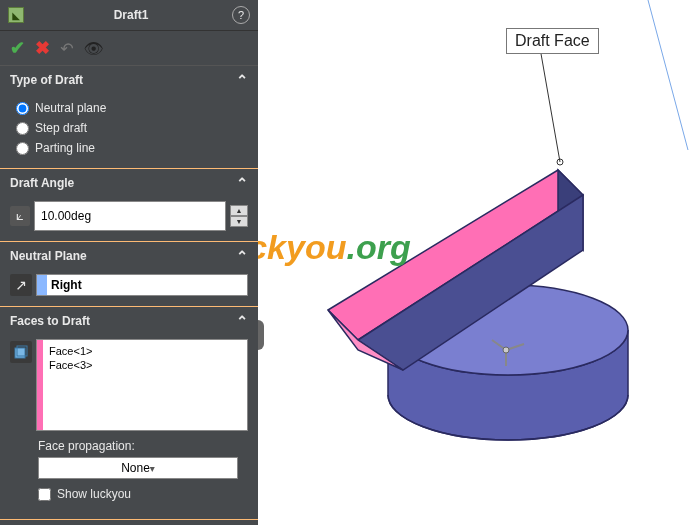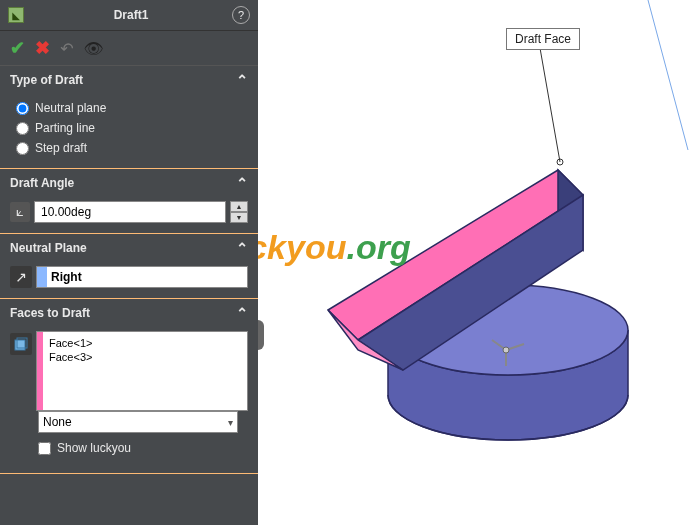--- a/index.html
+++ b/index.html
@@ -21,51 +21,51 @@
   .section { border-bottom: 1px solid #fdba74; }
   .section-header { display: flex; align-items: center; justify-content: space-between; padding: 6px 10px; font-weight: bold; cursor: pointer; }
   .section-header .chev { font-size: 14px; }
   .section-body { padding: 4px 10px 10px 10px; }
   
   .radio-row { display: flex; align-items: center; gap: 6px; padding: 3px 0 3px 6px; cursor: pointer; }
   .radio-row input[type="radio"] { cursor: pointer; }
   
   .angle-row { display: flex; align-items: center; gap: 4px; }
   .angle-icon { width: 20px; height: 20px; background: #555; display: flex; align-items: center; justify-content: center; font-size: 13px; border-radius: 2px; }
-  .angle-input { flex: 1; height: 22px; background: #fff; color: #000; border: 1px solid #888; padding: 0 6px; font-size: 12px; }
+  .angle-input { flex: 1; height: 30px; background: #fff; color: #000; border: 1px solid #888; padding: 0 6px; font-size: 12px; }
   .spinner { width: 18px; display: flex; flex-direction: column; }
   .spinner .btn { width: 18px; height: 11px; background: #ddd; border: 1px solid #888; font-size: 7px; display: flex; align-items: center; justify-content: center; cursor: pointer; color: #333; }
   
   .plane-row { display: flex; align-items: center; gap: 4px; }
   .plane-icon { width: 22px; height: 22px; background: #3a3a3a; display: flex; align-items: center; justify-content: center; font-size: 14px; border-radius: 2px; }
   .plane-input { flex: 1; height: 22px; background: #fff; color: #000; border: 1px solid #888; padding: 0 0px; font-size: 12px; display: flex; align-items: stretch; }
   .plane-input .hl { width: 10px; background: #8bb8ff; }
   .plane-input .txt { padding: 3px 4px; font-weight: bold; }
   
   .faces-row { display: flex; align-items: flex-start; gap: 4px; }
   .faces-icon { width: 22px; height: 22px; background: #3a3a3a; display: flex; align-items: center; justify-content: center; border-radius: 2px; margin-top: 2px; }
   .faces-icon svg { width: 16px; height: 16px; }
-  .faces-list { flex: 1; height: 80px; background: #fff; color: #000; border: 1px solid #888; font-size: 11px; overflow-y: auto; display: flex; }
+  .faces-list { flex: 1; height: 92px; background: #fff; color: #000; border: 1px solid #888; font-size: 11px; overflow-y: auto; display: flex; }
   .faces-list .stripe { width: 6px; background: #ff6fb5; }
   .faces-list .items { flex: 1; padding: 4px; }
   .faces-list .item { padding: 1px 2px; cursor: pointer; }
   
   .prop-label { padding: 8px 0 4px 28px; }
-  .prop-select { margin-left: 28px; width: 200px; height: 22px; background: #fff; color: #000; border: 1px solid #888; padding: 0 4px; font-size: 12px; display: flex; align-items: center; justify-content: space-between; cursor: pointer; }
+  .prop-select { margin-left: 28px; width: 200px; height: 22px; background: #fff; color: #000; border: 1px solid #888; padding: 0 4px; font-size: 12px; display: flex; align-items: center; justify-content: center; cursor: pointer; }
   .prop-select .arrow { font-size: 10px; color: #555; }
   
   .preview-row { display: flex; align-items: center; gap: 6px; padding: 8px 0 8px 28px; cursor: pointer; }
   .preview-row input { cursor: pointer; }
   
   .viewport { flex: 1; height: 100%; position: relative; background: #fff; overflow: hidden; }
   .watermark { position: absolute; top: 228px; left: -40px; font-size: 34px; font-family: "Times New Roman", serif; font-style: italic; font-weight: bold; pointer-events: none; }
   .watermark .p1 { color: #f29c1f; }
   .watermark .p2 { color: #3da04e; }
   
-  .callout { position: absolute; top: 28px; left: 248px; background: #fff; border: 1px solid #777; padding: 3px 8px; font-size: 12px; color: #222; cursor: pointer; }
+  .callout { position: absolute; top: 28px; left: 248px; background: #fff; border: 1px solid #777; padding: 3px 8px; font-size: 16px; color: #222; cursor: pointer; }
   
   .handle { position: absolute; right: -6px; top: 320px; width: 12px; height: 30px; background: #666; border-radius: 6px; }
   
   .vp-svg { position: absolute; inset: 0; }
 </style>
 </head>
 <body>
 
 <div class="panel">
   <div class="panel-header">
@@ -86,25 +86,25 @@
       <span>Type of Draft</span>
       <span class="chev">⌃</span>
     </div>
     <div class="section-body">
       <label class="radio-row">
         <input type="radio" name="dtype" checked="" style="">
         <span>Neutral plane</span>
       </label>
       <label class="radio-row">
         <input type="radio" name="dtype" style="">
-        <span>Parting line</span>
+        <span>Step draft</span>
       </label>
       <label class="radio-row">
         <input type="radio" name="dtype" style="">
-        <span>Step draft</span>
+        <span>Parting line</span>
       </label>
     </div>
   </div>
 
   <div class="section">
     <div class="section-header">
       <span>Draft Angle</span>
       <span class="chev">⌃</span>
     </div>
     <div class="section-body">
@@ -149,20 +149,21 @@
             </svg>
         </span>
         <div class="faces-list">
           <div class="stripe"></div>
           <div class="items">
             <div class="item">Face&lt;1&gt;</div>
             <div class="item">Face&lt;3&gt;</div>
           </div>
         </div>
       </div>
+      <div class="prop-label">Face propagation:</div>
       <div class="prop-select">
         <span>None</span>
         <span class="arrow">▾</span>
       </div>
       <label class="preview-row">
         <input type="checkbox" style="">
         <span>Show luckyou</span>
       </label>
     </div>
   </div>

